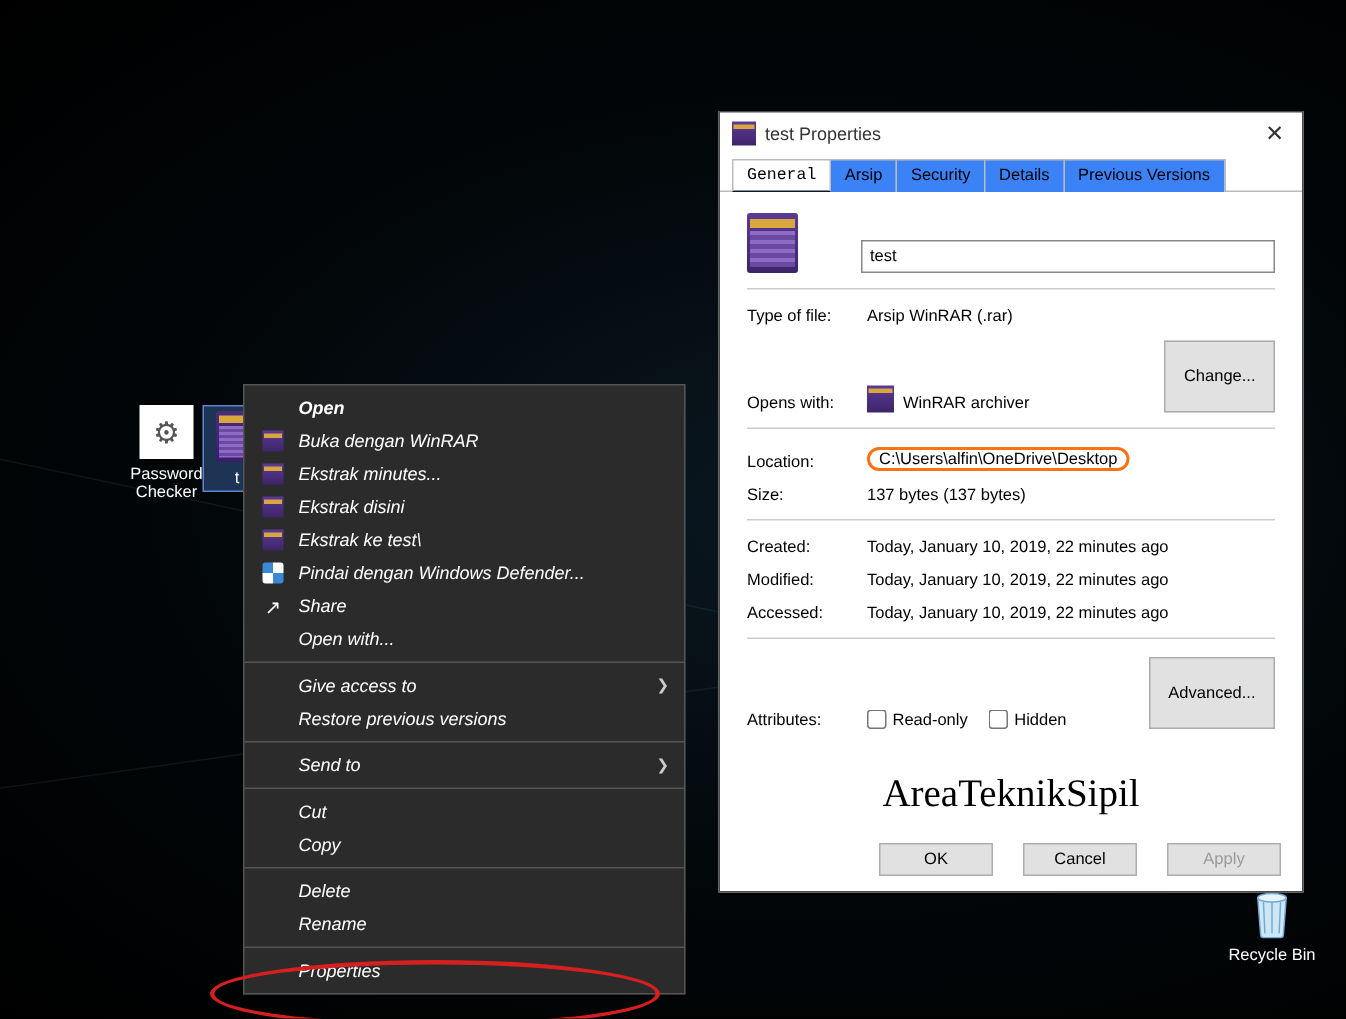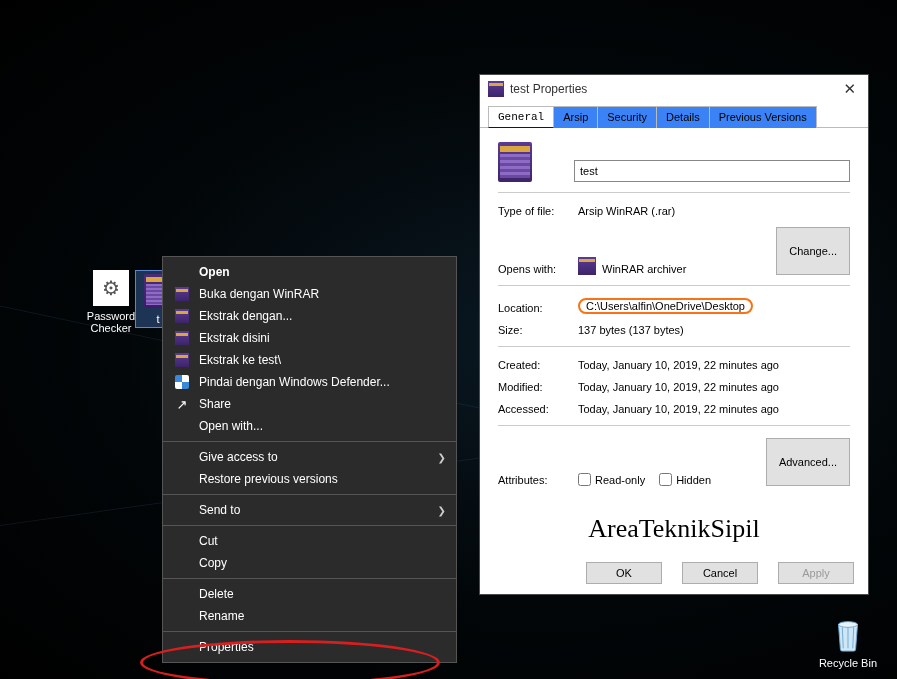--- a/index.html
+++ b/index.html
@@ -79,21 +79,21 @@
     }
     .rar-stack::after {
       content: '';
       position: absolute;
       top: 10px; left: 2px; right: 2px; bottom: 3px;
       background: repeating-linear-gradient(#8e6bc4, #8e6bc4 2px, #6a4aa0 2px, #6a4aa0 4px);
     }
     .recycle-bin {
       position: absolute;
       right: 20px;
-      bottom: 10px;
+      bottom: 36px;
       text-align: center;
       color: #fff;
       font-size: 11px;
       z-index: 1;
     }
     .recycle-bin .bin {
       width: 36px; height: 38px;
       margin: 0 auto 4px auto;
       position: relative;
     }
@@ -121,21 +121,21 @@
       cursor: default;
       position: relative;
     }
     .ctx-item.bold { font-weight: 600; }
     .ctx-item .ctx-ico {
       width: 18px; height: 16px;
       margin-right: 8px;
       display: flex; align-items: center; justify-content: center;
       flex-shrink: 0;
     }
-    .ctx-item .ctx-text { flex: 1; }
+    .ctx-item .ctx-text { flex: 1; font-style: italic; }
     .ctx-item .chevron {
       font-size: 10px; color: #ccc;
     }
     .ctx-rar {
       width: 14px; height: 14px;
       background: linear-gradient(#5b3a97, #3d2568);
       position: relative;
     }
     .ctx-rar::before{
       content:''; position:absolute; top:2px; left:1px; right:1px; height:3px;
@@ -337,21 +337,21 @@
     <div class="ctx-item">
       <span class="ctx-ico">
           <span class="ctx-rar"></span>
         </span>
       <span class="ctx-text">Buka dengan WinRAR</span>
     </div>
     <div class="ctx-item">
       <span class="ctx-ico">
           <span class="ctx-rar"></span>
         </span>
-      <span class="ctx-text">Ekstrak dengan...</span>
+      <span class="ctx-text">Ekstrak minutes...</span>
     </div>
     <div class="ctx-item">
       <span class="ctx-ico">
           <span class="ctx-rar"></span>
         </span>
       <span class="ctx-text">Ekstrak disini</span>
     </div>
     <div class="ctx-item">
       <span class="ctx-ico">
           <span class="ctx-rar"></span>

